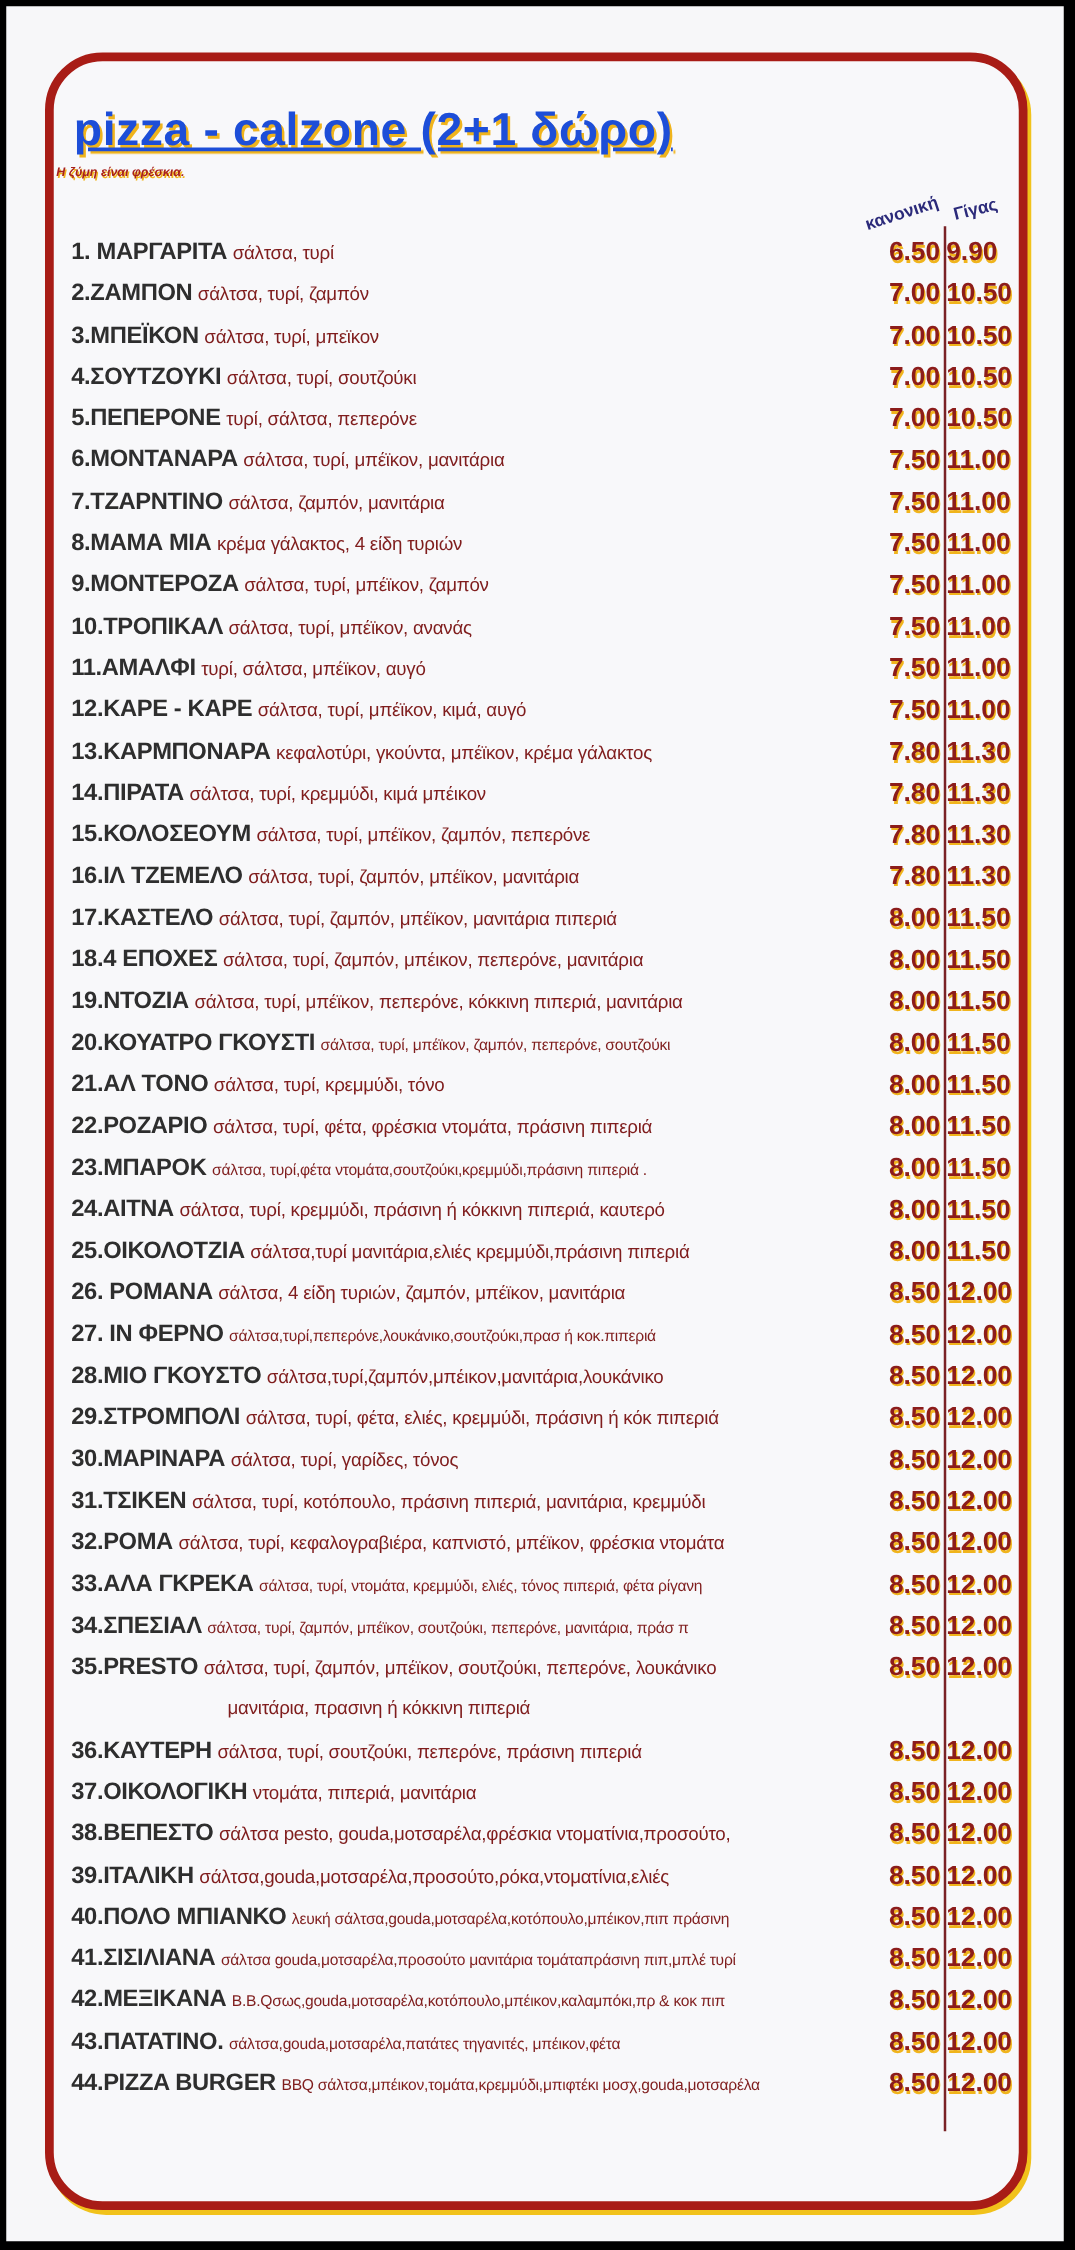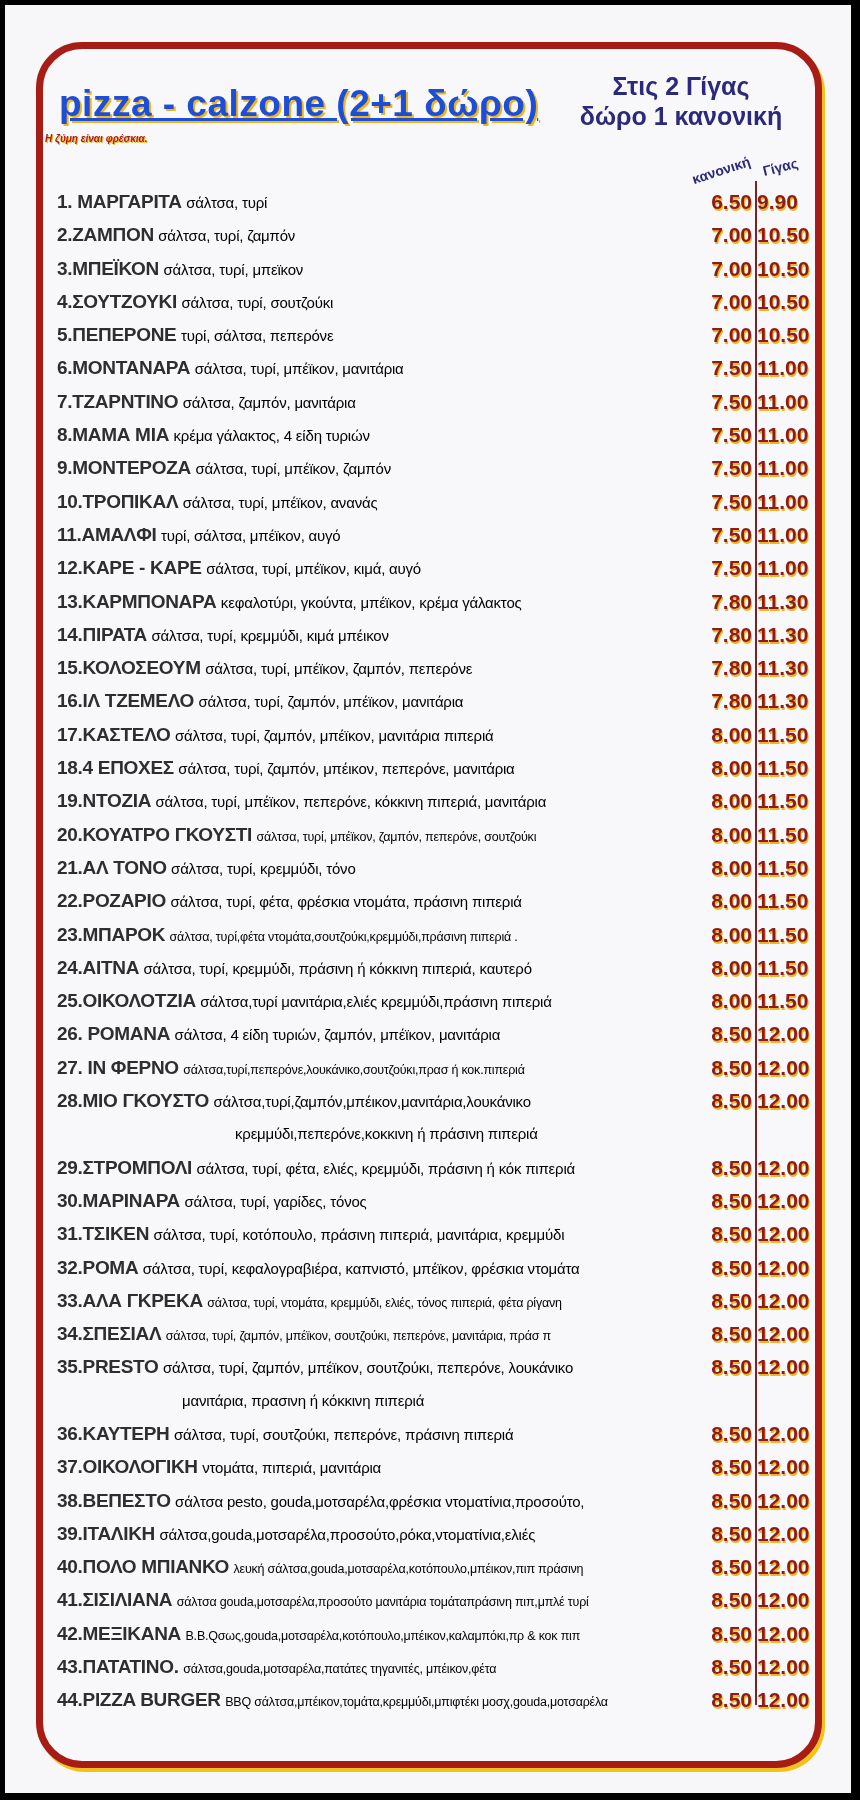--- a/index.html
+++ b/index.html
@@ -40,42 +40,38 @@
     transform-origin:left bottom;
   }
   .ch-regular { left:690px; top:166px; transform:rotate(-18deg); }
   .ch-giant { left:760px; top:158px; transform:rotate(-14deg); }
   .divider {
     position:absolute; left:750px; top:176px; width:2px; height:1524px; background:#7a2226;
   }
   .list { position:absolute; left:52px; top:180px; width:760px; }
   .row { position:relative; height:33.3px; line-height:33.3px; white-space:nowrap; }
   .name { font-weight:bold; font-size:19px; color:#2e2e2e; letter-spacing:-0.3px; }
-  .desc { font-size:15px; color:#000000; letter-spacing:-0.2px;text-align:right; }
+  .desc { font-size:15px; color:#7f1d1d; letter-spacing:-0.2px;text-align:right; }
   .desc.small { font-size:12.5px; }
   .cont { padding-left:178px; }
   .cont.c35 { padding-left:125px; }
   .price {
     position:absolute; top:0; font-weight:bold; font-size:21px; color:#8c1c1a;
     text-shadow: 1px 2px 0 #f0b41c; text-align:right;
   }
   .p-reg { left:640px; width:55px; }
   .p-giant { left:700px; width:60px; text-align:left; }
 </style>
 </head>
 <body>
 
 <div class="page">
   <div class="frame"></div>
 
   <div class="title">pizza - calzone (2+1 δώρο)</div>
-  <div class="promo">
-    <div>Στις 2 Γίγας</div>
-    <div>δώρο 1 κανονική</div>
-  </div>
   <div class="subtitle sub1">Η ζύμη είναι φρέσκια.</div>
 
   <div class="col-head ch-regular">κανονική</div>
   <div class="col-head ch-giant">Γίγας</div>
   <div class="divider"></div>
 
   <div class="list" id="menu-list">
       <div class="row"><span class="name">1. ΜΑΡΓΑΡΙΤΑ</span> <span class="desc">σάλτσα, τυρί</span><span class="price p-reg">6.50</span><span class="price p-giant">9.90</span></div>
       <div class="row"><span class="name">2.ΖΑΜΠΟΝ</span> <span class="desc">σάλτσα, τυρί, ζαμπόν</span><span class="price p-reg">7.00</span><span class="price p-giant">10.50</span></div>
       <div class="row"><span class="name">3.ΜΠΕΪΚΟΝ</span> <span class="desc">σάλτσα, τυρί, μπεϊκον</span><span class="price p-reg">7.00</span><span class="price p-giant">10.50</span></div>
@@ -97,21 +93,20 @@
       <div class="row"><span class="name">19.ΝΤΟΖΙΑ</span> <span class="desc">σάλτσα, τυρί, μπέϊκον, πεπερόνε, κόκκινη πιπεριά, μανιτάρια</span><span class="price p-reg">8.00</span><span class="price p-giant">11.50</span></div>
       <div class="row"><span class="name">20.ΚΟΥΑΤΡΟ ΓΚΟΥΣΤΙ</span> <span class="desc small">σάλτσα, τυρί, μπέϊκον, ζαμπόν, πεπερόνε, σουτζούκι</span><span class="price p-reg">8.00</span><span class="price p-giant">11.50</span></div>
       <div class="row"><span class="name">21.ΑΛ ΤΟΝΟ</span> <span class="desc">σάλτσα, τυρί, κρεμμύδι, τόνο</span><span class="price p-reg">8.00</span><span class="price p-giant">11.50</span></div>
       <div class="row"><span class="name">22.ΡΟΖΑΡΙΟ</span> <span class="desc">σάλτσα, τυρί, φέτα, φρέσκια ντομάτα, πράσινη πιπεριά</span><span class="price p-reg">8.00</span><span class="price p-giant">11.50</span></div>
       <div class="row"><span class="name">23.ΜΠΑΡΟΚ</span> <span class="desc small">σάλτσα, τυρί,φέτα ντομάτα,σουτζούκι,κρεμμύδι,πράσινη πιπεριά .</span><span class="price p-reg">8.00</span><span class="price p-giant">11.50</span></div>
       <div class="row"><span class="name">24.ΑΙΤΝΑ</span> <span class="desc">σάλτσα, τυρί, κρεμμύδι, πράσινη ή κόκκινη πιπεριά, καυτερό</span><span class="price p-reg">8.00</span><span class="price p-giant">11.50</span></div>
       <div class="row"><span class="name">25.ΟΙΚΟΛΟΤΖΙΑ</span> <span class="desc">σάλτσα,τυρί μανιτάρια,ελιές κρεμμύδι,πράσινη πιπεριά</span><span class="price p-reg">8.00</span><span class="price p-giant">11.50</span></div>
       <div class="row"><span class="name">26. ΡΟΜΑΝΑ</span> <span class="desc"> σάλτσα, 4 είδη τυριών, ζαμπόν, μπέϊκον, μανιτάρια</span><span class="price p-reg">8.50</span><span class="price p-giant">12.00</span></div>
       <div class="row"><span class="name">27. ΙΝ ΦΕΡΝΟ</span> <span class="desc small">σάλτσα,τυρί,πεπερόνε,λουκάνικο,σουτζούκι,πρασ ή κοκ.πιπεριά</span><span class="price p-reg">8.50</span><span class="price p-giant">12.00</span></div>
       <div class="row"><span class="name">28.ΜΙΟ ΓΚΟΥΣΤΟ</span> <span class="desc">σάλτσα,τυρί,ζαμπόν,μπέικον,μανιτάρια,λουκάνικο</span><span class="price p-reg">8.50</span><span class="price p-giant">12.00</span></div>
-      <div class="row cont"><span class="desc">κρεμμύδι,πεπερόνε,κοκκινη ή πράσινη πιπεριά</span></div>
       <div class="row"><span class="name">29.ΣΤΡΟΜΠΟΛΙ</span> <span class="desc">σάλτσα, τυρί, φέτα, ελιές, κρεμμύδι, πράσινη ή κόκ πιπεριά</span><span class="price p-reg">8.50</span><span class="price p-giant">12.00</span></div>
       <div class="row"><span class="name">30.ΜΑΡΙΝΑΡΑ</span> <span class="desc">σάλτσα, τυρί, γαρίδες, τόνος</span><span class="price p-reg">8.50</span><span class="price p-giant">12.00</span></div>
       <div class="row"><span class="name">31.ΤΣΙΚΕΝ</span> <span class="desc">σάλτσα, τυρί, κοτόπουλο, πράσινη πιπεριά, μανιτάρια, κρεμμύδι</span><span class="price p-reg">8.50</span><span class="price p-giant">12.00</span></div>
       <div class="row"><span class="name">32.ΡΟΜΑ</span> <span class="desc">σάλτσα, τυρί, κεφαλογραβιέρα, καπνιστό, μπέϊκον, φρέσκια ντομάτα</span><span class="price p-reg">8.50</span><span class="price p-giant">12.00</span></div>
       <div class="row"><span class="name">33.ΑΛΑ ΓΚΡΕΚΑ</span> <span class="desc small">σάλτσα, τυρί, ντομάτα, κρεμμύδι, ελιές, τόνος πιπεριά, φέτα ρίγανη</span><span class="price p-reg">8.50</span><span class="price p-giant">12.00</span></div>
       <div class="row"><span class="name">34.ΣΠΕΣΙΑΛ</span> <span class="desc small">σάλτσα, τυρί, ζαμπόν, μπέϊκον, σουτζούκι, πεπερόνε, μανιτάρια, πράσ π</span><span class="price p-reg">8.50</span><span class="price p-giant">12.00</span></div>
       <div class="row"><span class="name">35.PRESTO</span> <span class="desc">σάλτσα, τυρί, ζαμπόν, μπέϊκον, σουτζούκι, πεπερόνε, λουκάνικο</span><span class="price p-reg">8.50</span><span class="price p-giant">12.00</span></div>
       <div class="row cont c35"><span class="desc">μανιτάρια, πρασινη ή κόκκινη πιπεριά</span></div>
       <div class="row"><span class="name">36.ΚΑΥΤΕΡΗ</span> <span class="desc">σάλτσα, τυρί, σουτζούκι, πεπερόνε, πράσινη πιπεριά</span><span class="price p-reg">8.50</span><span class="price p-giant">12.00</span></div>
       <div class="row"><span class="name">37.ΟΙΚΟΛΟΓΙΚΗ</span> <span class="desc"> ντομάτα, πιπεριά, μανιτάρια</span><span class="price p-reg">8.50</span><span class="price p-giant">12.00</span></div>

